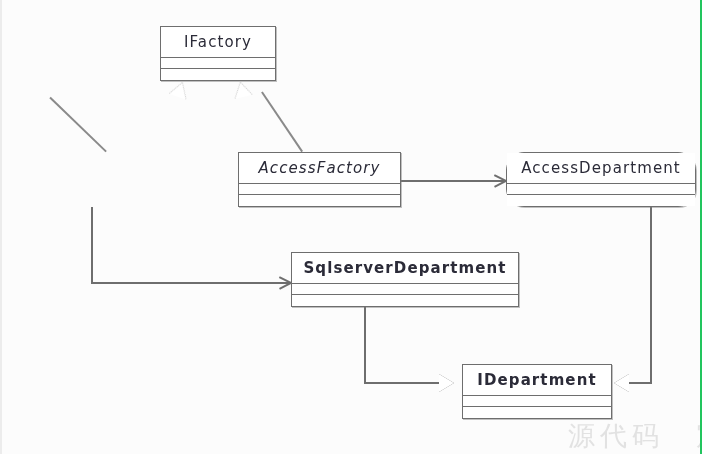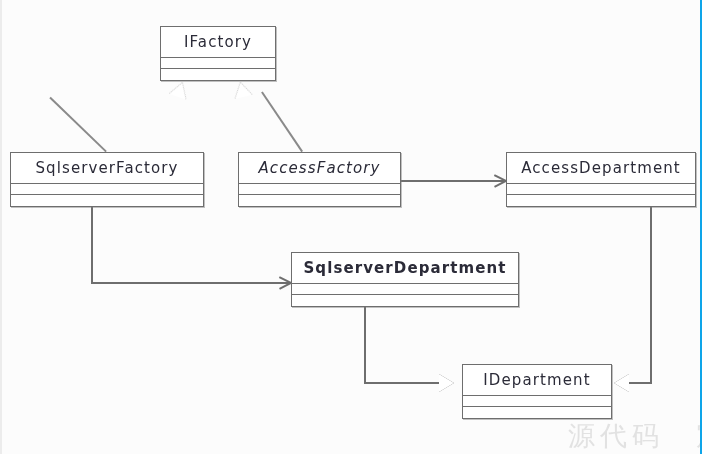--- a/index.html
+++ b/index.html
@@ -6,21 +6,21 @@
     margin: 0;
     padding: 0;
     background: #ffffff;
   }
   #canvas {
     position: relative;
     width: 702px;
     height: 454px;
     background: #fcfcfc;
     border-left: 2px solid #ececec;
-    border-right: 2px solid #0ea5e9;
+    border-right: 2px solid #22c55e;
     box-sizing: border-box;
     overflow: hidden;
     font-family: "DejaVu Sans", "Liberation Sans", sans-serif;
   }
 
   
   .uml-class {
     position: absolute;
     box-sizing: border-box;
     background: #ffffff;
@@ -145,45 +145,40 @@
   <div class="ln v" style="left:648px; top:207px; height:177px;"></div>
   <div class="ln h" style="left:627px; top:382px; width:23px;"></div>
   <div class="tri tri-left" style="left:612px; top:374px;"></div>
 
   <div class="uml-class" style="left:158px; top:26px; width:116px; height:55px;">
     <div class="uml-name" style="height:31px;">IFactory</div>
     <div class="uml-attrs"></div>
     <div class="uml-ops"></div>
   </div>
 
-  <div class="uml-class" style="left:8px; top:152px; width:194px; height:55px;">
-    <div class="uml-name" style="height:31px;">SqlserverFactory</div>
-    <div class="uml-attrs"></div>
-    <div class="uml-ops"></div>
-  </div>
 
   <div class="uml-class" style="left:236px; top:152px; width:163px; height:55px;">
     <div class="uml-name" style="height:31px;font-style:italic;">AccessFactory</div>
     <div class="uml-attrs"></div>
     <div class="uml-ops"></div>
   </div>
 
-  <div class="uml-class" style="left:504px; top:152px; width:190px; height:55px;">
+  <div class="uml-class" style="left:504px; top:152px; width:190px; height:55px;border-radius:18px;">
     <div class="uml-name" style="height:31px;">AccessDepartment</div>
     <div class="uml-attrs"></div>
     <div class="uml-ops"></div>
   </div>
 
   <div class="uml-class" style="left:289px; top:252px; width:228px; height:55px;font-weight:bold;">
     <div class="uml-name" style="height:31px;">SqlserverDepartment</div>
     <div class="uml-attrs"></div>
     <div class="uml-ops"></div>
   </div>
 
-  <div class="uml-class" style="left:460px; top:364px; width:150px; height:55px;">
+  <div class="uml-class" style="left:460px; top:364px; width:150px; height:55px;font-weight:bold;">
     <div class="uml-name" style="height:31px;">IDepartment</div>
     <div class="uml-attrs"></div>
     <div class="uml-ops"></div>
   </div>
 
   <div class="watermark" style="left:566px; top:418px;">源代码　宸</div>
 
 </div>
 
 </body></html>

